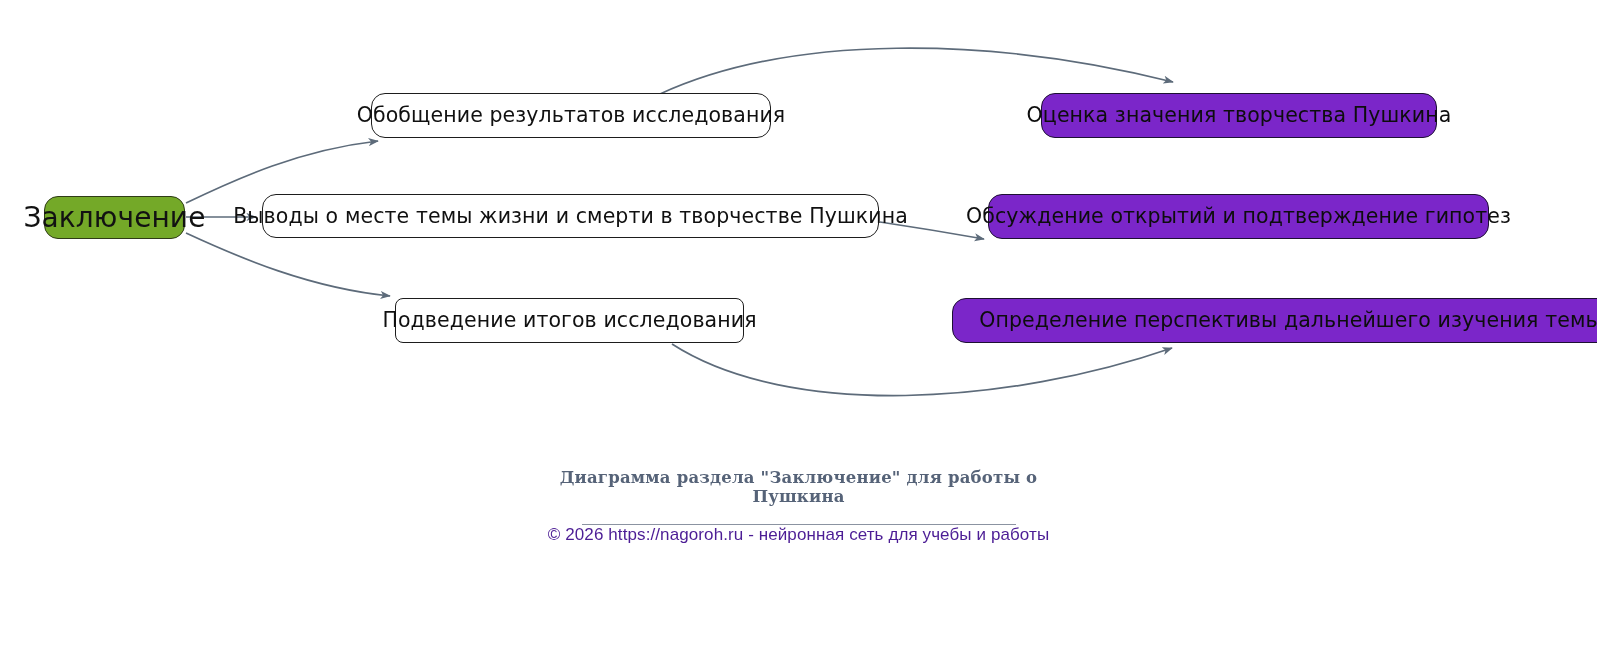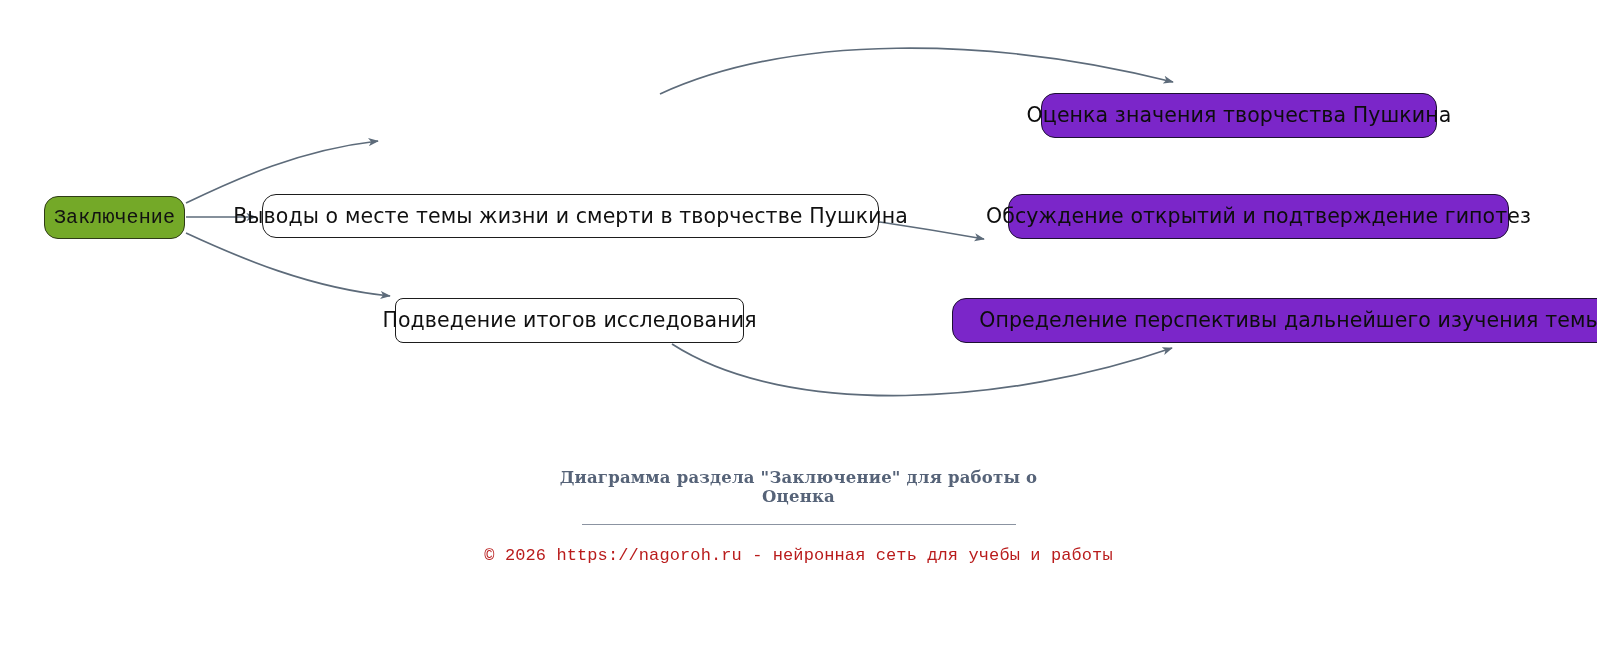--- a/index.html
+++ b/index.html
@@ -46,22 +46,21 @@
 
   .node-label {
     display: block;
     line-height: 1;
   }
 
   .node.root {
     background: #74A928;
     border-color: #2f3b17;
     color: #121212;
-    font-size: 20px;
-    font-family: Liberation Mono, monospace;
+    font-size: 28px;
   }
 
   .node.step {
     background: #ffffff;
     border-color: #1d1d1d;
     color: #101010;
     font-size: 20.5px;
   }
 
   .node.outcome {
@@ -70,21 +69,21 @@
     color: #0d0d0d;
     font-size: 20.5px;
   }
 
   
   #node-root      { left: 44px;   top: 196px; width: 141px; height: 43px; }
   #node-step-0    { left: 371px;  top: 93px;  width: 400px; height: 45px; }
   #node-step-1    { left: 262px;  top: 194px; width: 617px; height: 44px; }
   #node-step-2    { left: 395px;  top: 298px; width: 349px; height: 45px; border-radius: 8px; }
   #node-outcome-0 { left: 1041px; top: 93px;  width: 396px; height: 45px; }
-  #node-outcome-1 { left: 988px;  top: 194px; width: 501px; height: 45px; margin-left: 20px; }
+  #node-outcome-1 { left: 988px;  top: 194px; width: 501px; height: 45px; }
   #node-outcome-2 { left: 952px;  top: 298px; width: 677px; height: 45px; }
 
   
   .caption-block {
     position: absolute;
     left: 0;
     right: 0;
     top: 468px;
     text-align: center;
   }
@@ -99,24 +98,23 @@
     letter-spacing: 0.2px;
   }
   .caption-divider {
     width: 434px;
     height: 0;
     border: 0;
     border-top: 1.2px solid #8b93a1;
     margin: 18px auto 0 auto;
   }
   .footer-text {
-    margin-top: 21px;
-    font-family: Liberation Mono, monospace;
+    font-family: Liberation Sans, sans-serif;
     font-size: 17px;
-    color: #b91c1c;
+    color: #4c1d95;
     letter-spacing: 0.1px;
   }
 </style>
 </head>
 <body>
 
 <div id="canvas">
 
   <svg class="edge-layer" viewBox="0 0 1597 656" width="1597" height="656" xmlns="http://www.w3.org/2000/svg">
     <defs>
@@ -132,20 +130,23 @@
       <path d="M660,94 C790,34 990,36 1173,82"></path>
       <path d="M880,222 C920,228 950,233 984,239"></path>
       <path d="M672,344 C790,420 1010,404 1172,348"></path>
     </g>
   </svg>
 
   <div class="node root" id="node-root">
     <span class="node-label">Заключение</span>
   </div>
 
+  <div class="node step" id="node-step-0">
+    <span class="node-label">Обобщение результатов исследования</span>
+  </div>
 
   <div class="node step" id="node-step-1">
     <span class="node-label">Выводы о месте темы жизни и смерти в творчестве Пушкина</span>
   </div>
 
   <div class="node step" id="node-step-2">
     <span class="node-label">Подведение итогов исследования</span>
   </div>
 
   <div class="node outcome" id="node-outcome-0">
@@ -156,19 +157,19 @@
     <span class="node-label">Обсуждение открытий и подтверждение гипотез</span>
   </div>
 
   <div class="node outcome" id="node-outcome-2">
     <span class="node-label">Определение перспективы дальнейшего изучения темы</span>
   </div>
 
   <div class="caption-block">
     <div class="diagram-title">
       <span>Диаграмма раздела "Заключение" для работы о</span>
-      <span>Оценка</span>
+      <span>Пушкина</span>
     </div>
     <hr class="caption-divider">
     <div class="footer-text">© 2026 https://nagoroh.ru - нейронная сеть для учебы и работы</div>
   </div>
 
 </div>
 
 </body></html>

